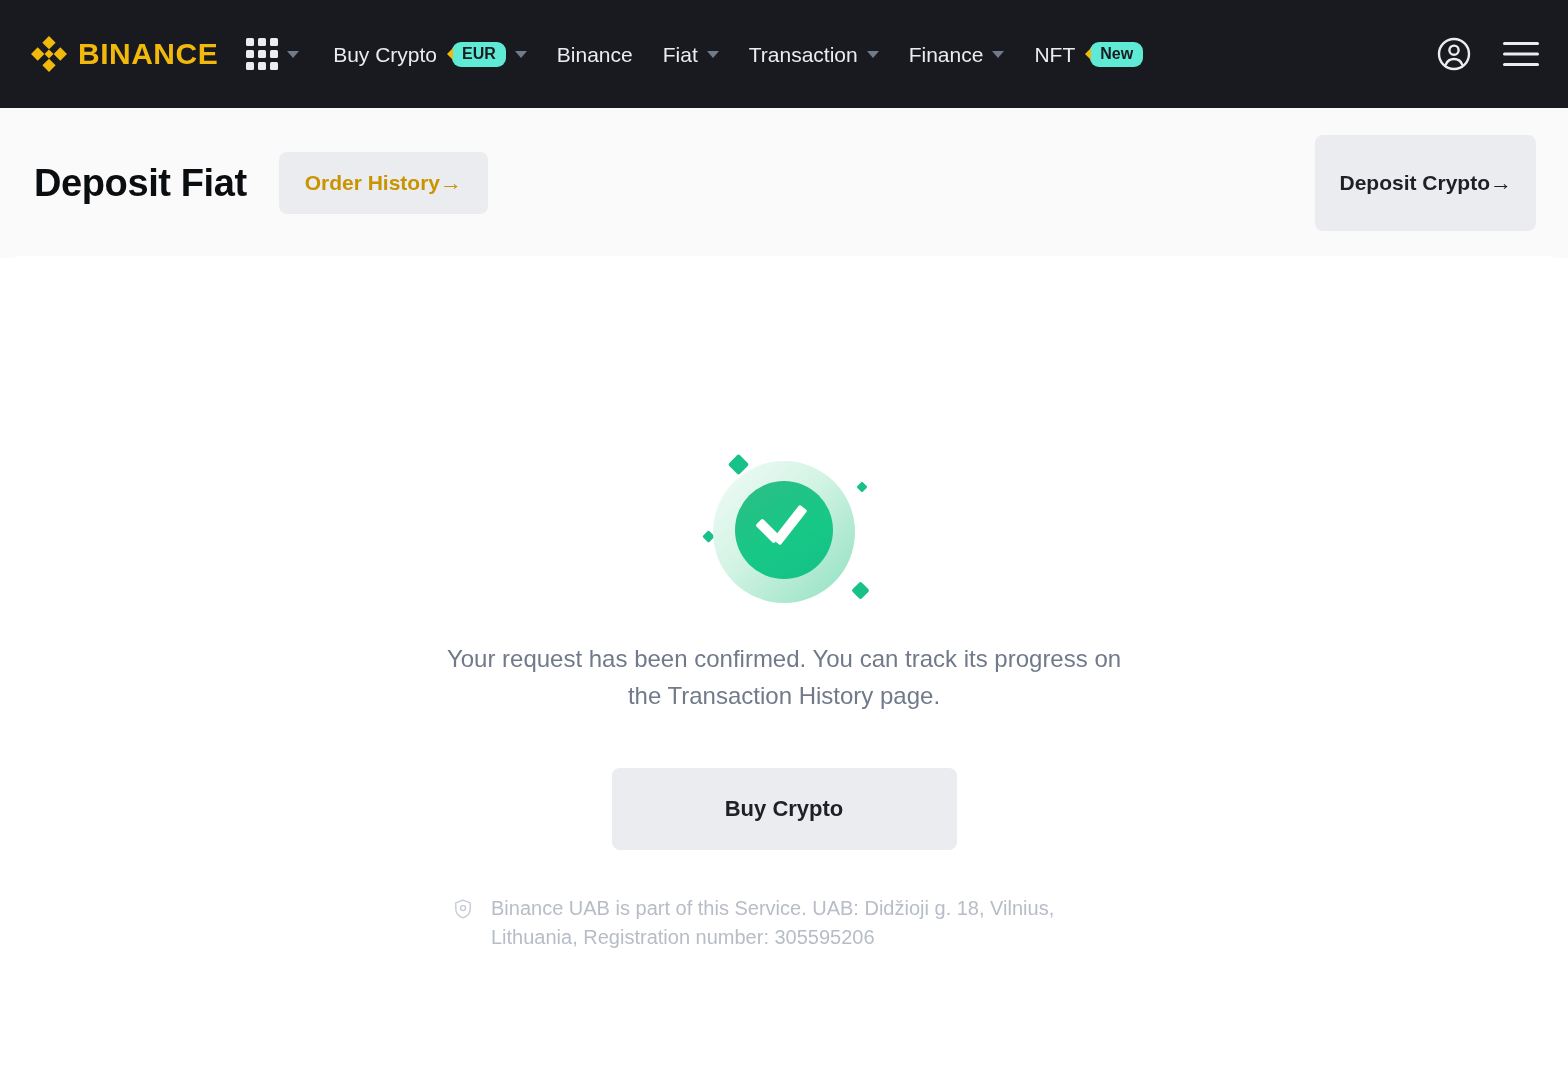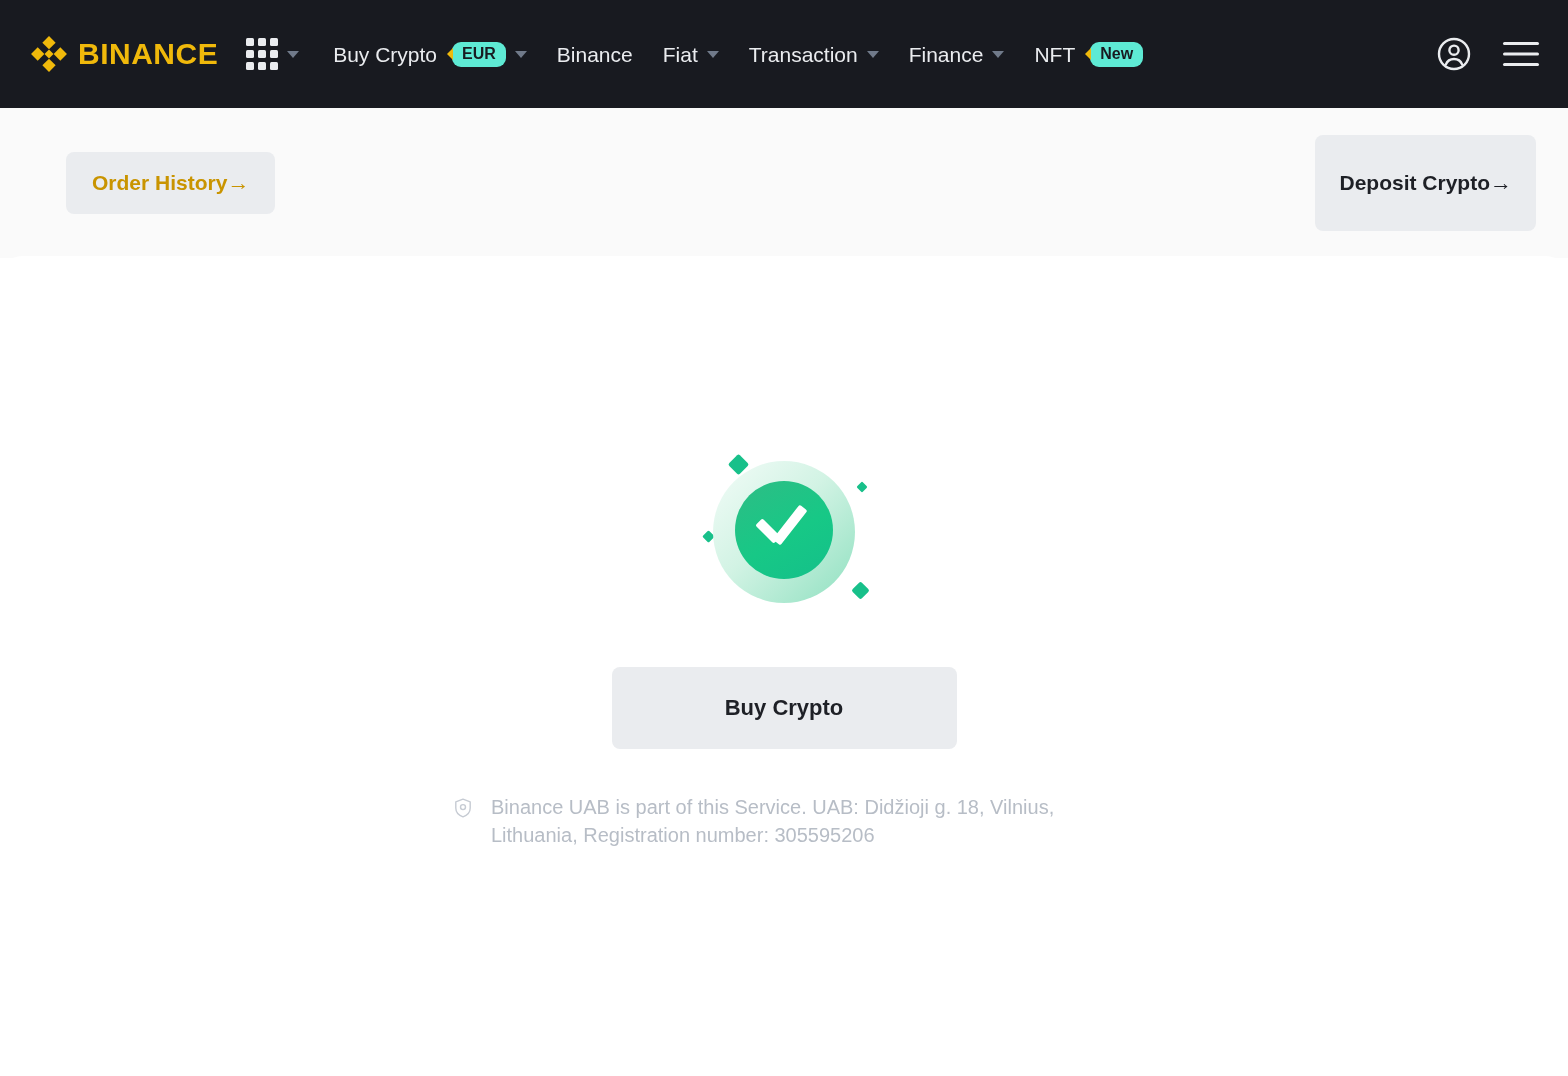--- a/index.html
+++ b/index.html
@@ -372,20 +372,21 @@
         <rect x="1" y="3" width="36" height="3" rx="1.5" fill="#EAECEF"></rect>
         <rect x="1" y="13.5" width="36" height="3" rx="1.5" fill="#EAECEF"></rect>
         <rect x="1" y="24" width="36" height="3" rx="1.5" fill="#EAECEF"></rect>
       </svg>
     </span>
   </div>
 
 </div>
 
 <div class="page-band">
+  <h1 class="page-title">Deposit Fiat</h1>
 
   <button class="ghost-btn order-history-btn">
     <span>Order History</span>
     <span class="arrow-r">→</span>
   </button>
 
   <button class="ghost-btn deposit-crypto-btn">
     <span>Deposit Crypto</span>
     <span class="arrow-r">→</span>
   </button>
@@ -397,20 +398,21 @@
     <span class="spark s1"></span>
     <span class="spark s2"></span>
     <span class="spark s3"></span>
     <span class="spark s4"></span>
     <span class="halo"></span>
     <span class="core"></span>
     <span class="check"></span>
   </div>
 
 
+  <p class="success-desc">Your request has been confirmed. You can track its progress on the Transaction History page.</p>
 
   <div class="action-row">
     <button class="action-btn btn-secondary">Buy Crypto</button>
   </div>
 
   <div class="legal">
     <span class="shield-ico">
       <svg width="18" height="20" viewBox="0 0 18 20" aria-hidden="true">
         <path d="M9 1.2 16.2 3.8v6.2c0 4.4-3 7.3-7.2 8.8-4.2-1.5-7.2-4.4-7.2-8.8V3.8z" fill="none" stroke="#C6CBD3" stroke-width="1.4" stroke-linejoin="round"></path>
         <circle cx="9" cy="9.1" r="2.5" fill="none" stroke="#C6CBD3" stroke-width="1.4"></circle>

